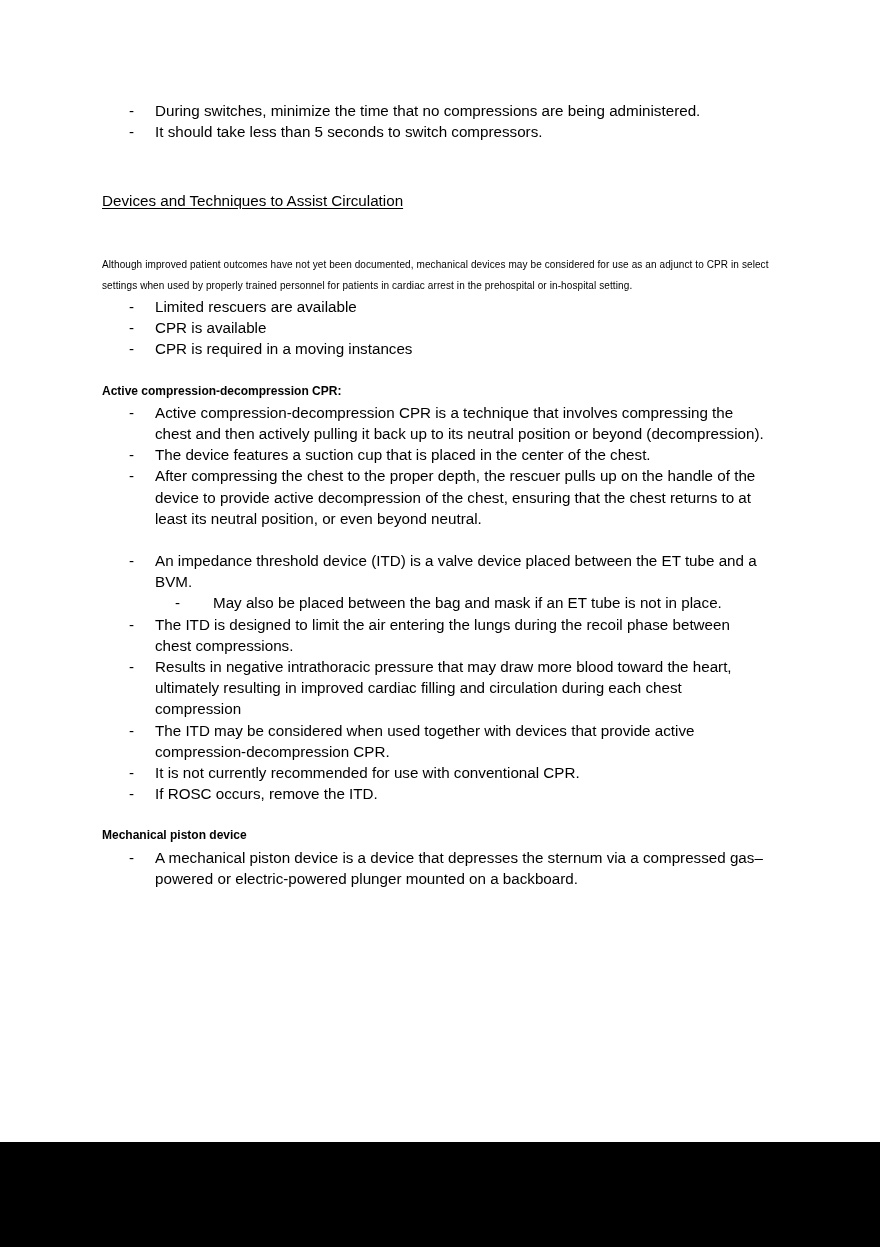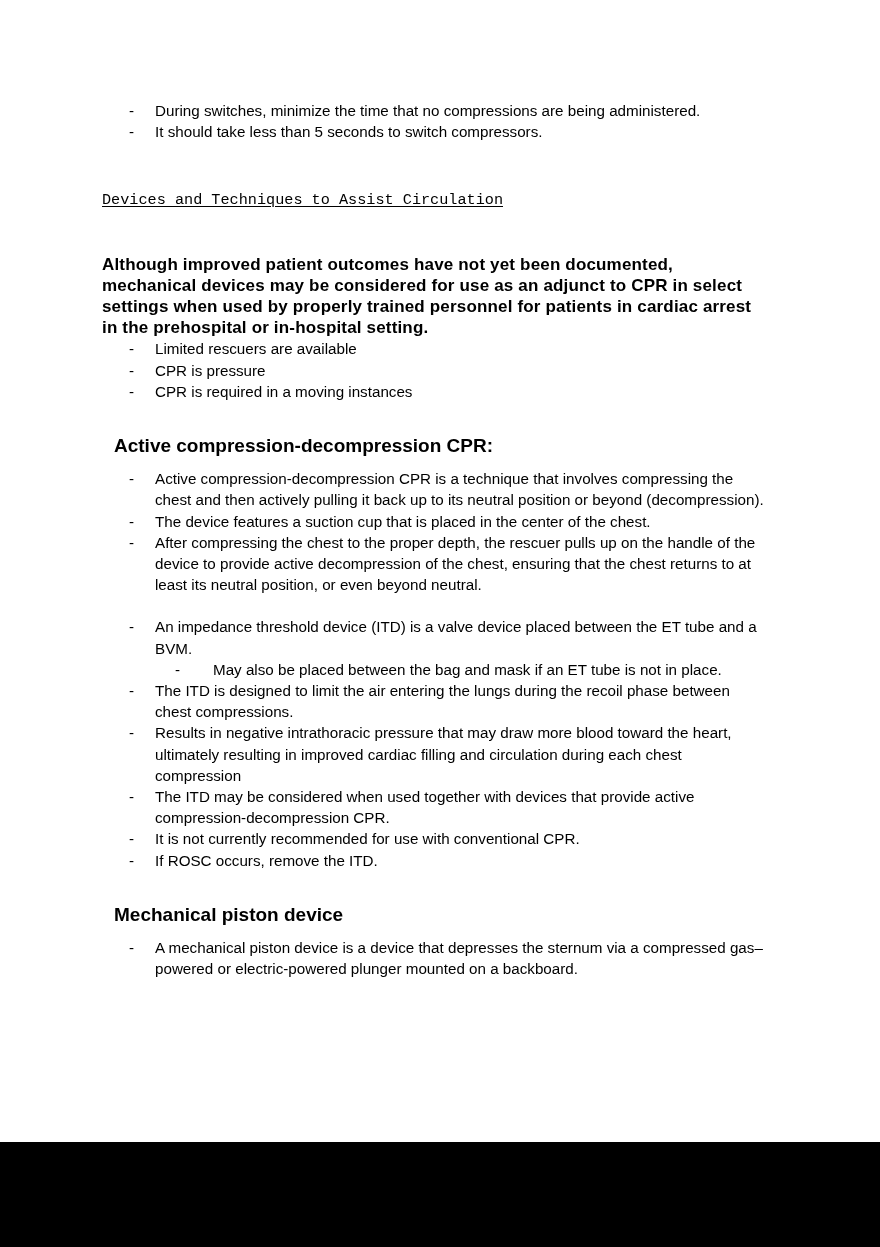--- a/index.html
+++ b/index.html
@@ -21,40 +21,38 @@
   }
   .content {
     position: absolute;
     left: 102px;
     top: 100px;
     width: 668px;
   }
 
   
   .para {
-    font-size: 17px;
+    font-size: 10px;
     line-height: 21.2px;
     margin: 0;
     text-align: left;
     letter-spacing: 0.01em;
-    font-weight: bold;
   }
   .heading-underline {
     font-size: 15.2px;
     line-height: 21.2px;
     text-decoration: underline;
     text-underline-offset: 2px;
     margin: 0;
-    font-family: Liberation Mono, monospace;
   }
   .heading-bold {
-    font-size: 19px;
+    font-size: 12px;
     line-height: 21.2px;
     font-weight: bold;
-    margin: 12px;
+    margin: 0;
   }
 
   
   .gap-sm { height: 21px; }
   .gap-md { height: 28px; }
 
   
   ul.dash-list {
     list-style: none;
     margin: 0;
@@ -144,21 +142,21 @@
     <p class="para">Although improved patient outcomes have not yet been documented, mechanical devices may be considered for use as an adjunct to CPR in select settings when used by properly trained personnel for patients in cardiac arrest in the prehospital or in-hospital setting.</p>
 
 
     <ul class="dash-list level1">
       <li>
         <span class="dash">-</span>
         <span class="body">Limited rescuers are available</span>
       </li>
       <li>
         <span class="dash">-</span>
-        <span class="body">CPR is pressure</span>
+        <span class="body">CPR is available</span>
       </li>
       <li>
         <span class="dash">-</span>
         <span class="body">CPR is required in a moving instances</span>
       </li>
     </ul>
 
 
     <div class="gap-sm"></div>
 

